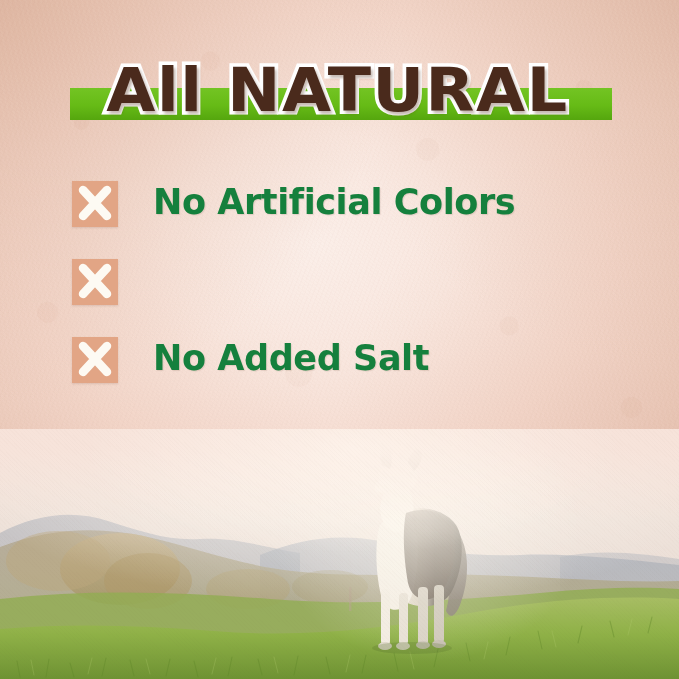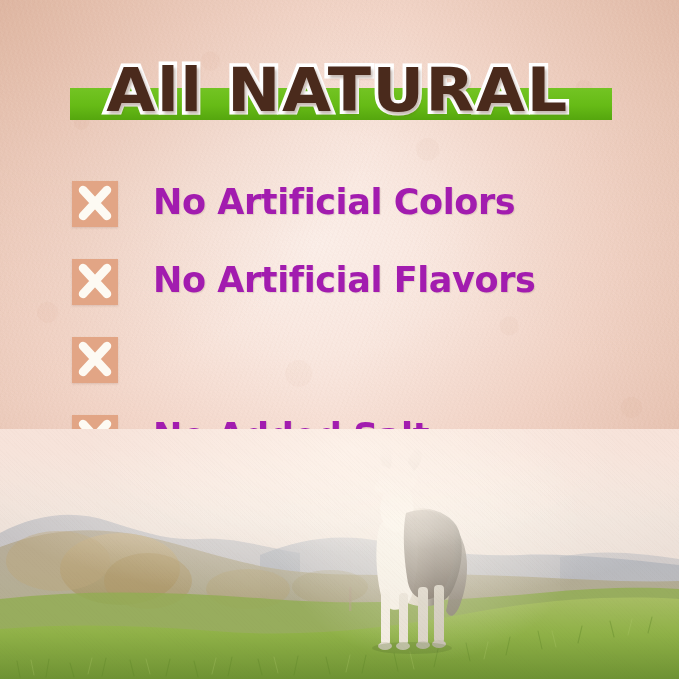--- a/index.html
+++ b/index.html
@@ -122,21 +122,21 @@
     background: #e2a585;
     box-shadow: 0 1px 2px rgba(120,80,60,.18);
   }
   .x-box svg { display: block; width: 46px; height: 46px; }
   .benefit-label {
     margin-left: 35px;
     font-family: "DejaVu Sans", sans-serif;
     font-size: 35px;
     font-weight: 700;
     letter-spacing: -0.4px;
-    color: #a21caf;
+    color: #15803d;
     line-height: 48px;
     white-space: nowrap;
     text-shadow: 1px 1px 1px rgba(120,85,70,.16);
   }
 
   
   .photo {
     position: absolute;
     left: 0; right: 0; bottom: 0;
     height: 250px;
@@ -191,28 +191,20 @@
 
     <div class="benefit-row">
       <div class="x-box">
         <svg viewBox="0 0 46 46" aria-hidden="true">
           <path d="M11 9 L35 35 M35 9 L11 35" stroke="#fdfaf3" stroke-width="8.5" stroke-linecap="round" fill="none"></path>
         </svg>
       </div>
       <div class="benefit-label">No Artificial Colors</div>
     </div>
 
-    <div class="benefit-row">
-      <div class="x-box">
-        <svg viewBox="0 0 46 46" aria-hidden="true">
-          <path d="M11 9 L35 35 M35 9 L11 35" stroke="#fdfaf3" stroke-width="8.5" stroke-linecap="round" fill="none"></path>
-        </svg>
-      </div>
-      <div class="benefit-label">No Artificial Flavors</div>
-    </div>
 
     <div class="benefit-row">
       <div class="x-box">
         <svg viewBox="0 0 46 46" aria-hidden="true">
           <path d="M11 9 L35 35 M35 9 L11 35" stroke="#fdfaf3" stroke-width="8.5" stroke-linecap="round" fill="none"></path>
         </svg>
       </div>
     </div>
 
     <div class="benefit-row">

